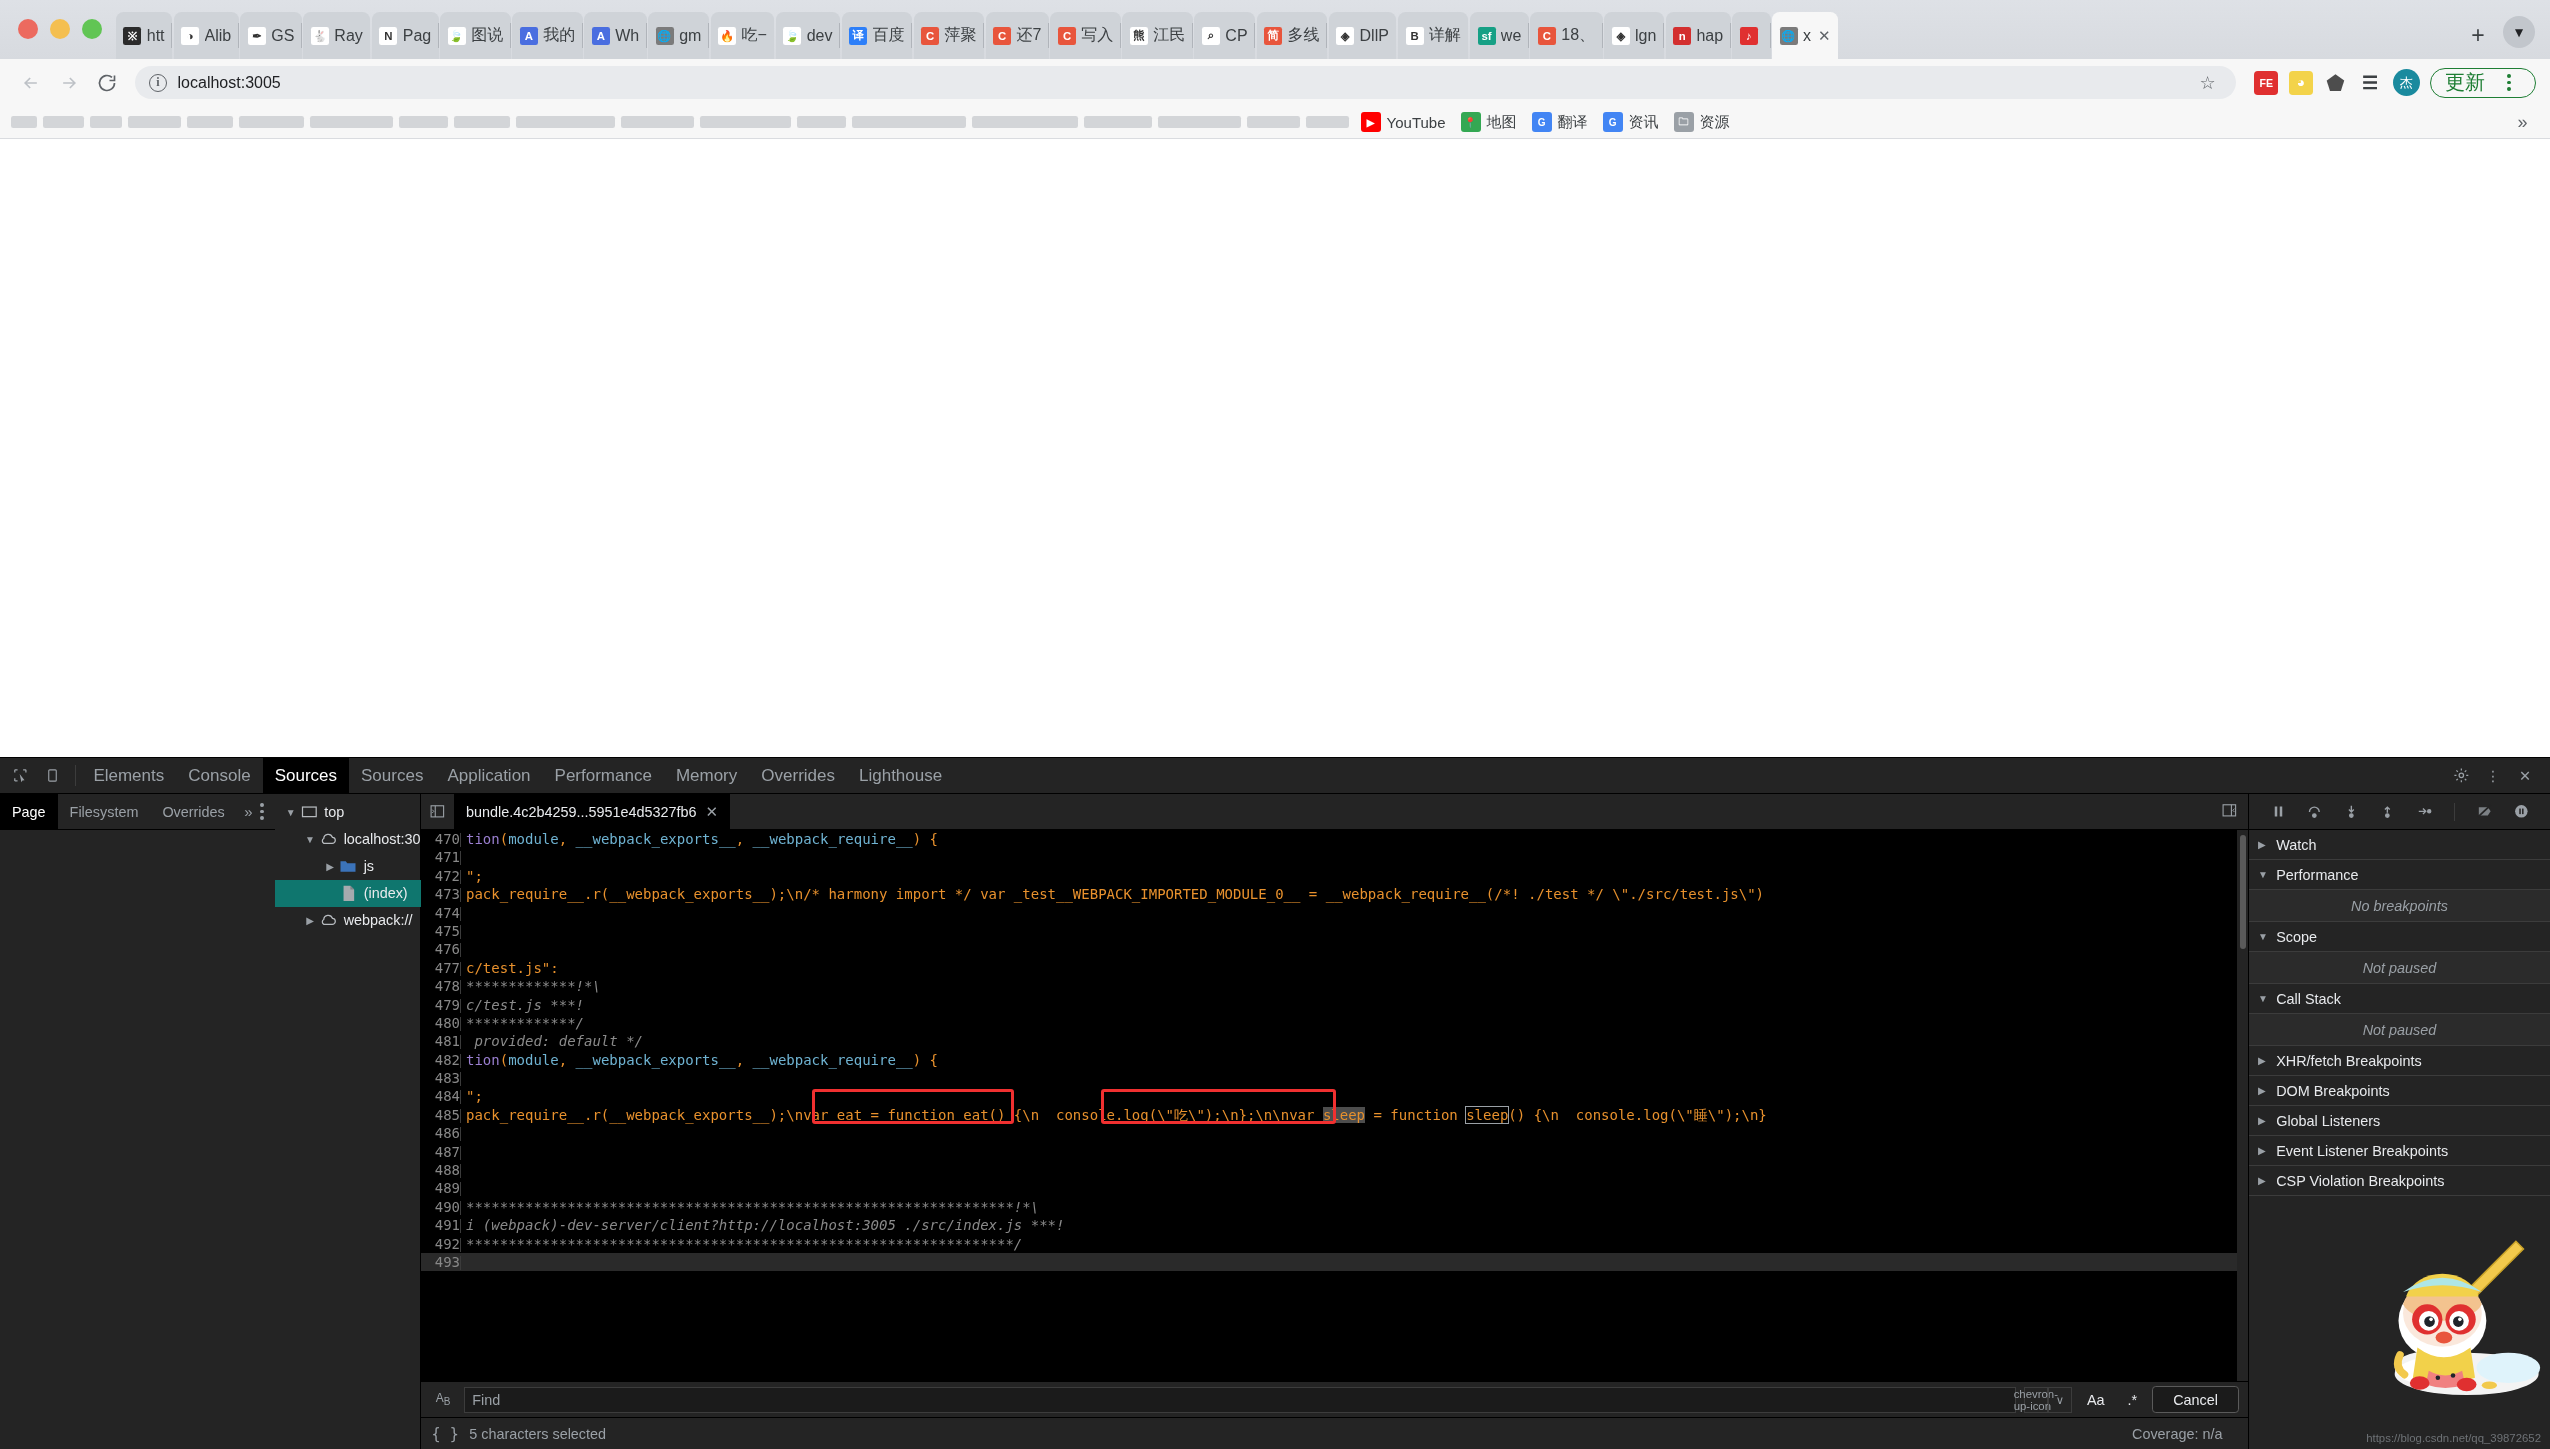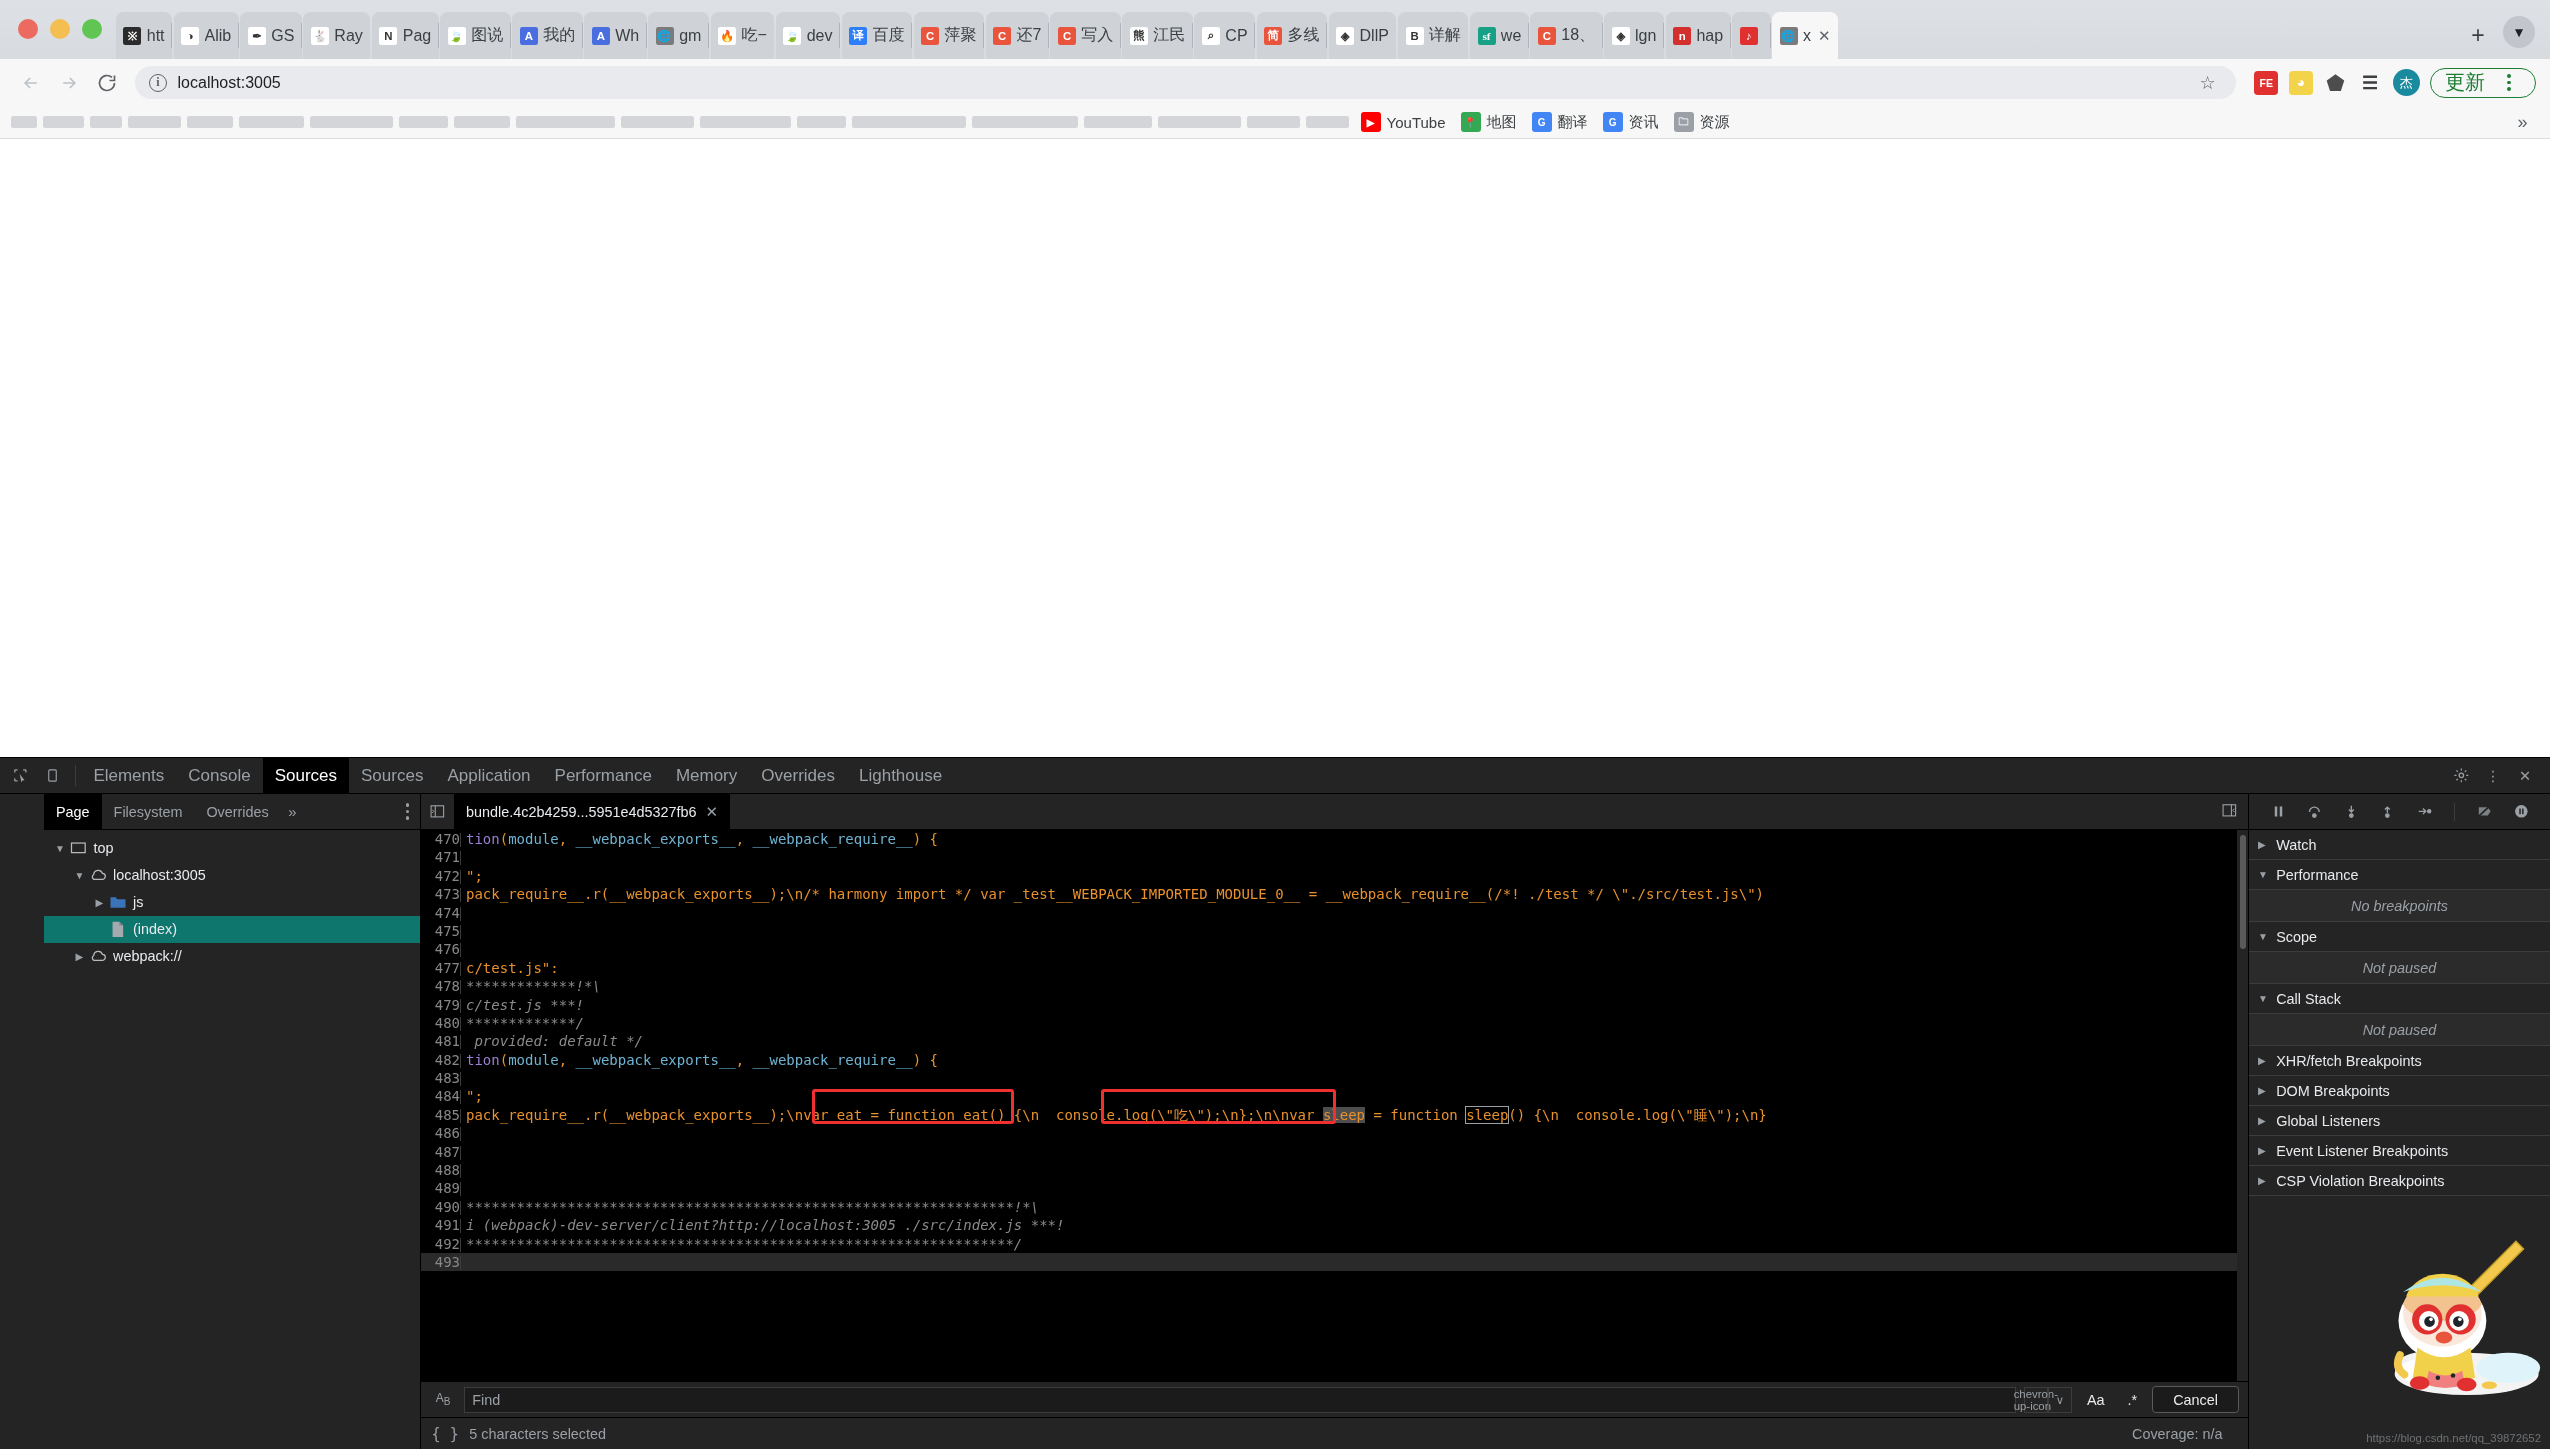--- a/index.html
+++ b/index.html
@@ -153,23 +153,22 @@
     color: #9aa0a6; font-size: 17px; white-space: nowrap;
   }
   .dt-tab.active { background: #000; color: #fff; }
   .dt-tabs-right { margin-left: auto; display: flex; align-items: center; padding-right: 9px; }
 
   .dt-body { flex: 1; display: flex; min-height: 0; }
 
   
   .navigator {
     width: 421px; flex: 0 0 421px;
-    background: #242424; display: flex; flex-direction: column;
+    background: #242424; display: flex; 
     border-right: 0.8px solid #000;
-    padding-left: 44px;
   }
   .nav-tabs {
     height: 36px; display: flex; align-items: center; border-bottom: 0.8px solid #000;
     flex: 0 0 36px;
   }
   .nav-tab { padding: 0 12px; height: 36px; display:flex; align-items:center; color:#9aa0a6; font-size: 14.4px; }
   .nav-tab.active { background:#000; color:#fff; }
   .nav-more { padding: 0 7.6px; color: #9aa0a6; font-size: 15px; }
   .nav-kebab { margin-left: auto; padding-right: 10.6px; display:flex; flex-direction:column; gap:3px; align-items:center; }
   .nav-kebab i { width:3.8px;height:3.8px;border-radius:50%;background:#9aa0a6;display:block; }
@@ -368,21 +367,21 @@
         </div>
         <div class="tab">
           <span class="favicon" style="background: rgb(255, 255, 255); color: rgb(51, 51, 51);">◈</span>
           <span class="tlabel">DllP</span>
         </div>
         <div class="tab">
           <span class="favicon" style="background: rgb(255, 255, 255); color: rgb(51, 51, 51);">B</span>
           <span class="tlabel">详解</span>
         </div>
         <div class="tab">
-          <span class="favicon" style="background: rgb(22, 160, 133); color: rgb(255, 255, 255); font-family: Liberation Serif, serif;">sf</span>
+          <span class="favicon" style="background: rgb(22, 160, 133); color: rgb(255, 255, 255);">sf</span>
           <span class="tlabel">we</span>
         </div>
         <div class="tab">
           <span class="favicon" style="background: rgb(232, 85, 60); color: rgb(255, 255, 255);">C</span>
           <span class="tlabel">18、</span>
         </div>
         <div class="tab">
           <span class="favicon" style="background: rgb(255, 255, 255); color: rgb(51, 51, 51);">◈</span>
           <span class="tlabel">lgn</span>
         </div>

